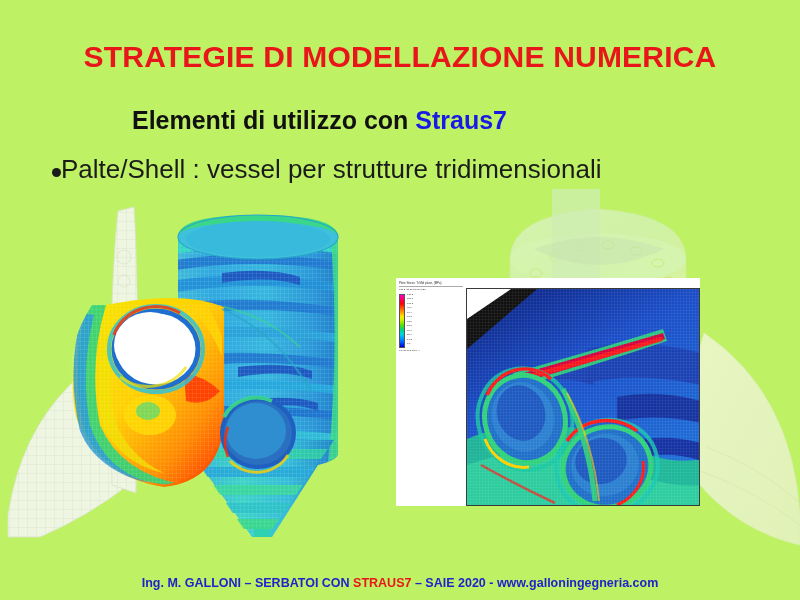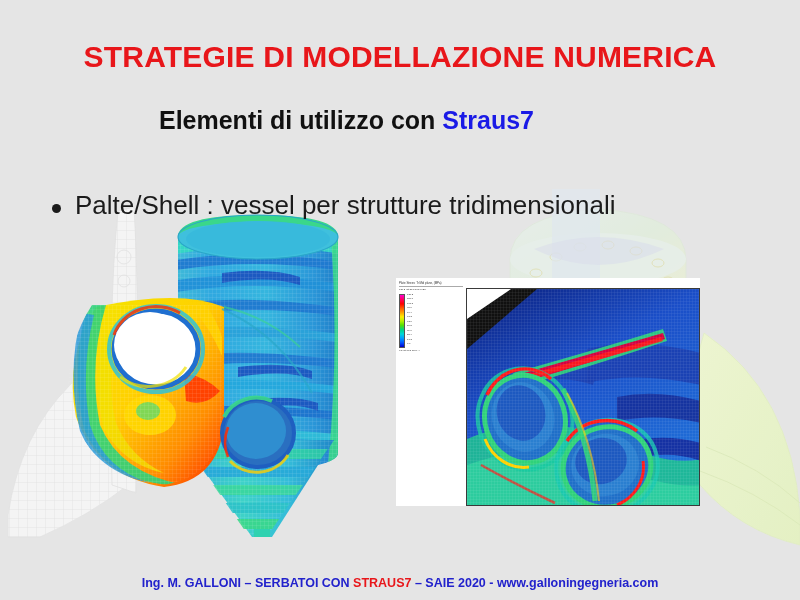--- a/index.html
+++ b/index.html
@@ -3,45 +3,44 @@
 <meta charset="utf-8">
 <style>
   html,body{margin:0;padding:0;}
   body{
     width:800px;height:600px;
     background:#ffffff;
     font-family:"Liberation Sans", sans-serif;
     overflow:hidden;
     position:relative;
   }
-  #slide{position:absolute;inset:0;width:800px;height:600px;overflow:hidden;background:#e5e5e5;}
+  #slide{position:absolute;inset:0;width:800px;height:600px;overflow:hidden;background:#bef264;}
 
   
   .title{
     position:absolute; left:0; top:40px; width:800px;
     text-align:center;
     font-size:30px; font-weight:bold; letter-spacing:.2px;
     color:#E8161A;
     font-family:"Liberation Sans", sans-serif;
     z-index:40;
     white-space:nowrap;
   }
   .subtitle{
     position:absolute; left:0; top:106px; width:639px;
     text-align:center;
     font-size:25px; font-weight:bold;
     color:#111111;
-    z-index:40; white-space:nowrap;padding-left:27px;
+    z-index:40; white-space:nowrap;
   }
   .subtitle .accent{color:#1A1AE6;}
   .bullet-row{
     position:absolute; left:52px; top:155px; width:720px;
-    display:flex; align-items:flex-start; gap:14px;
+    display:flex; align-items:flex-start; 
     z-index:40;
-    margin-top:36px;
   }
   .bullet-dot{
     width:9px;height:9px;border-radius:50%;
     background:#1b1b1b; margin-top:13px; flex:0 0 auto;
   }
   .bullet-text{
     font-size:26px; color:#1b1b1b; line-height:1.15;
     white-space:nowrap; font-weight:400;
   }
   .footer{

